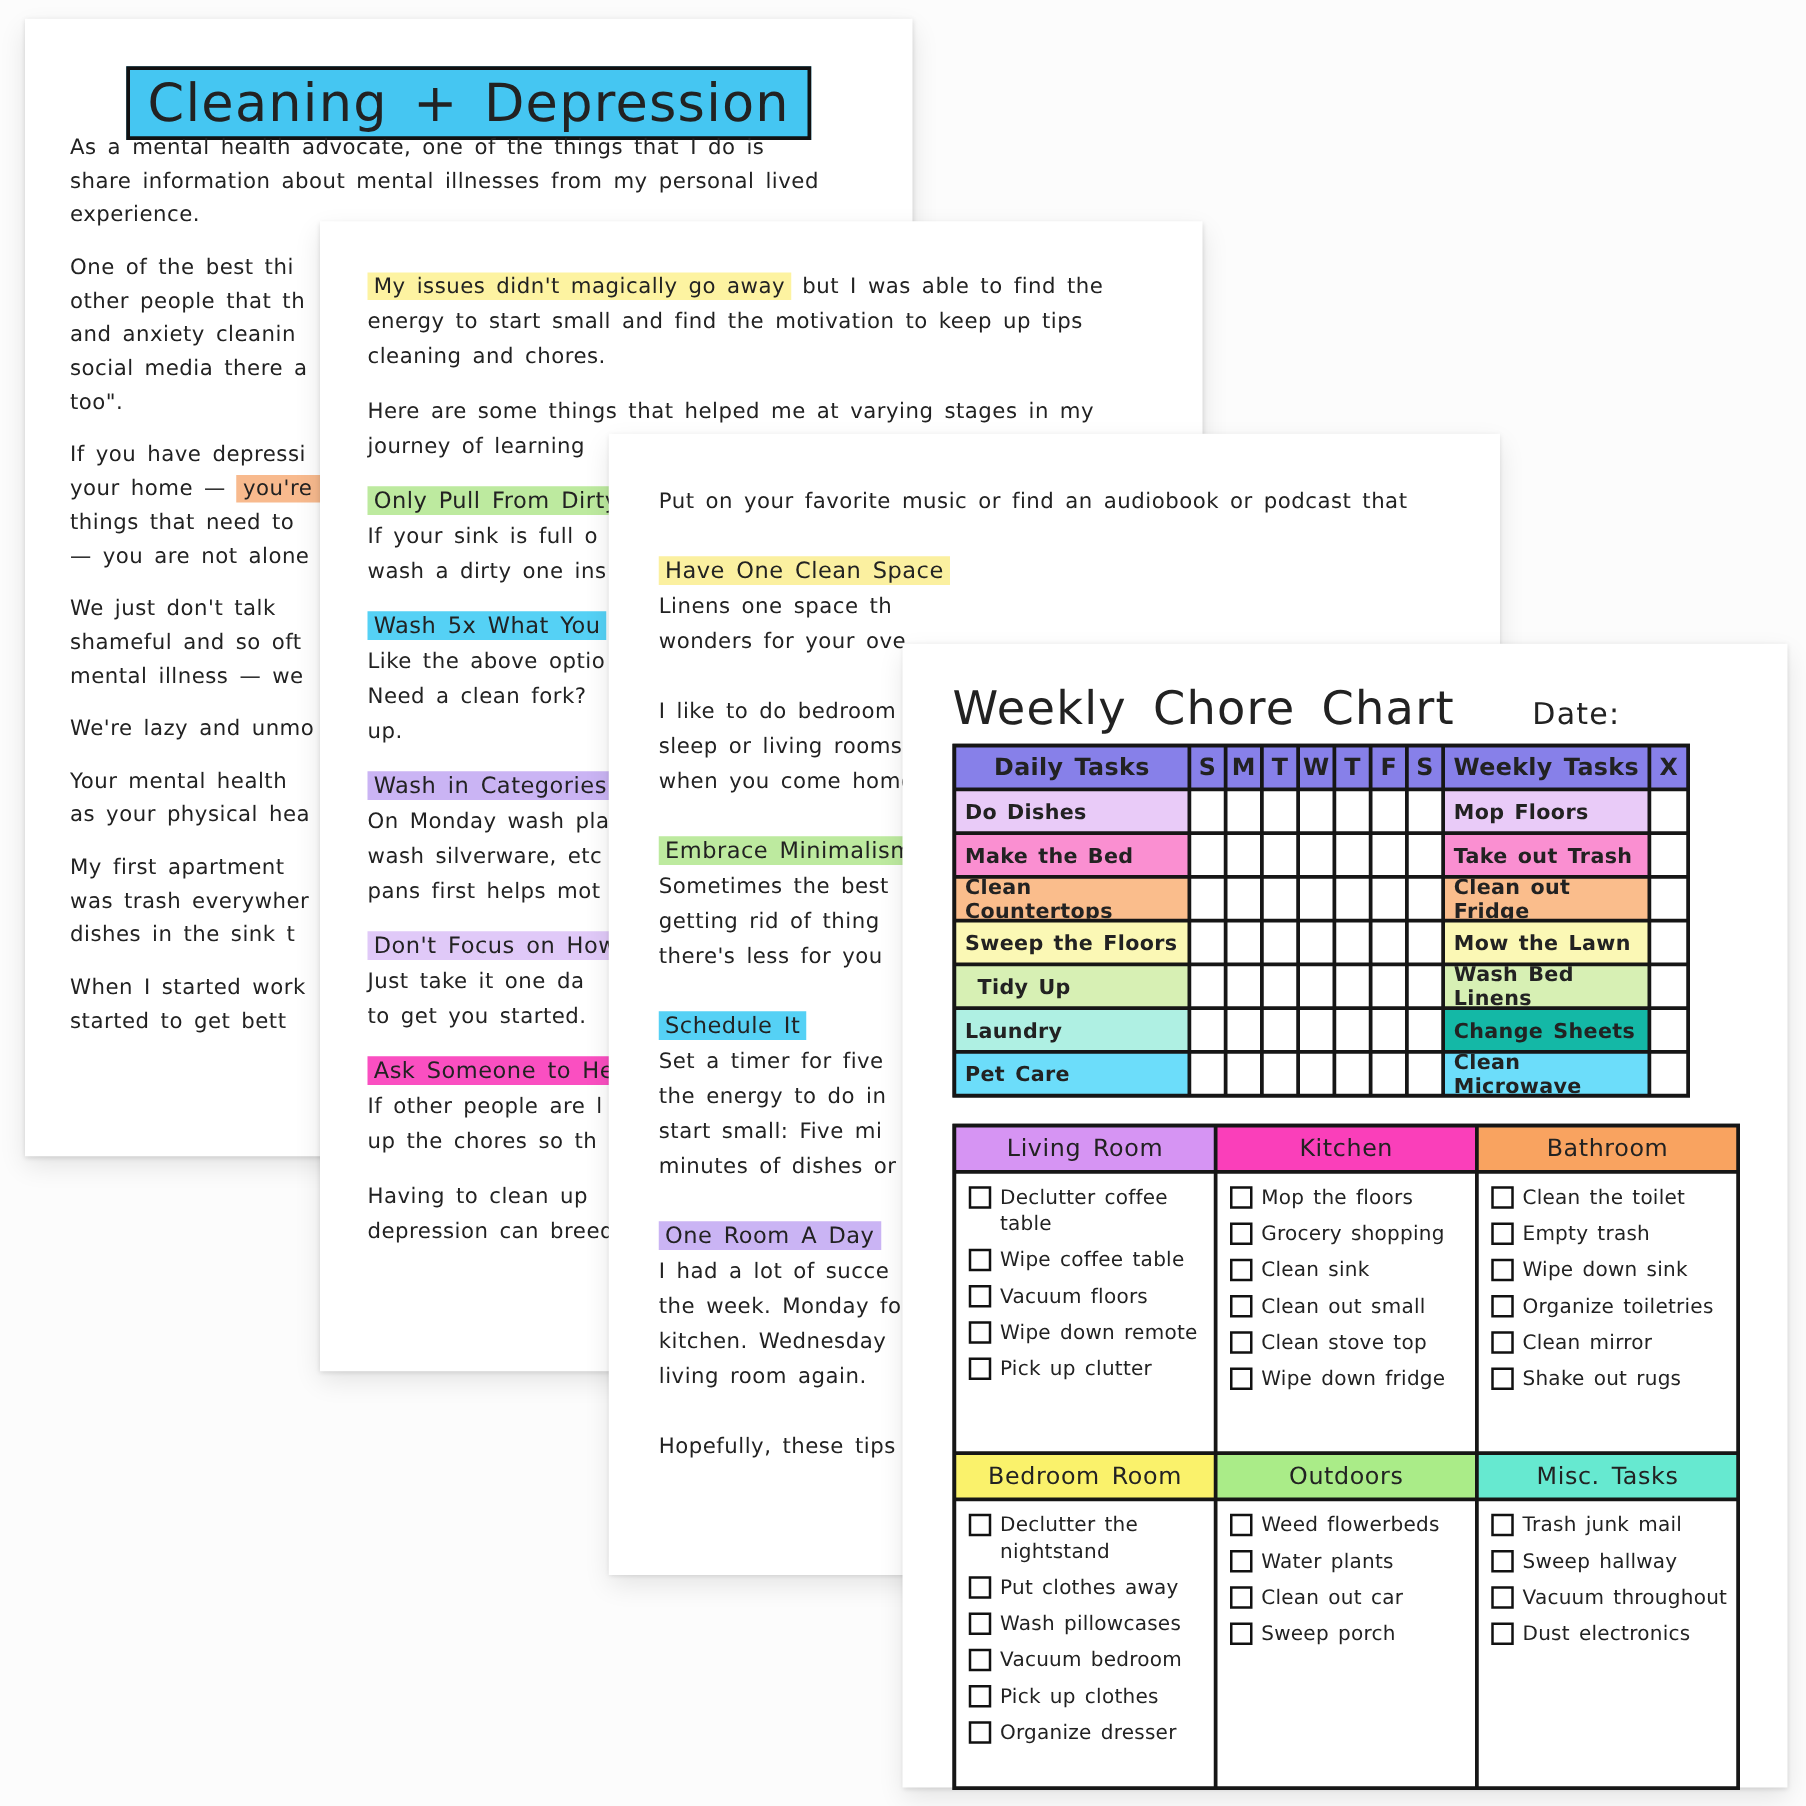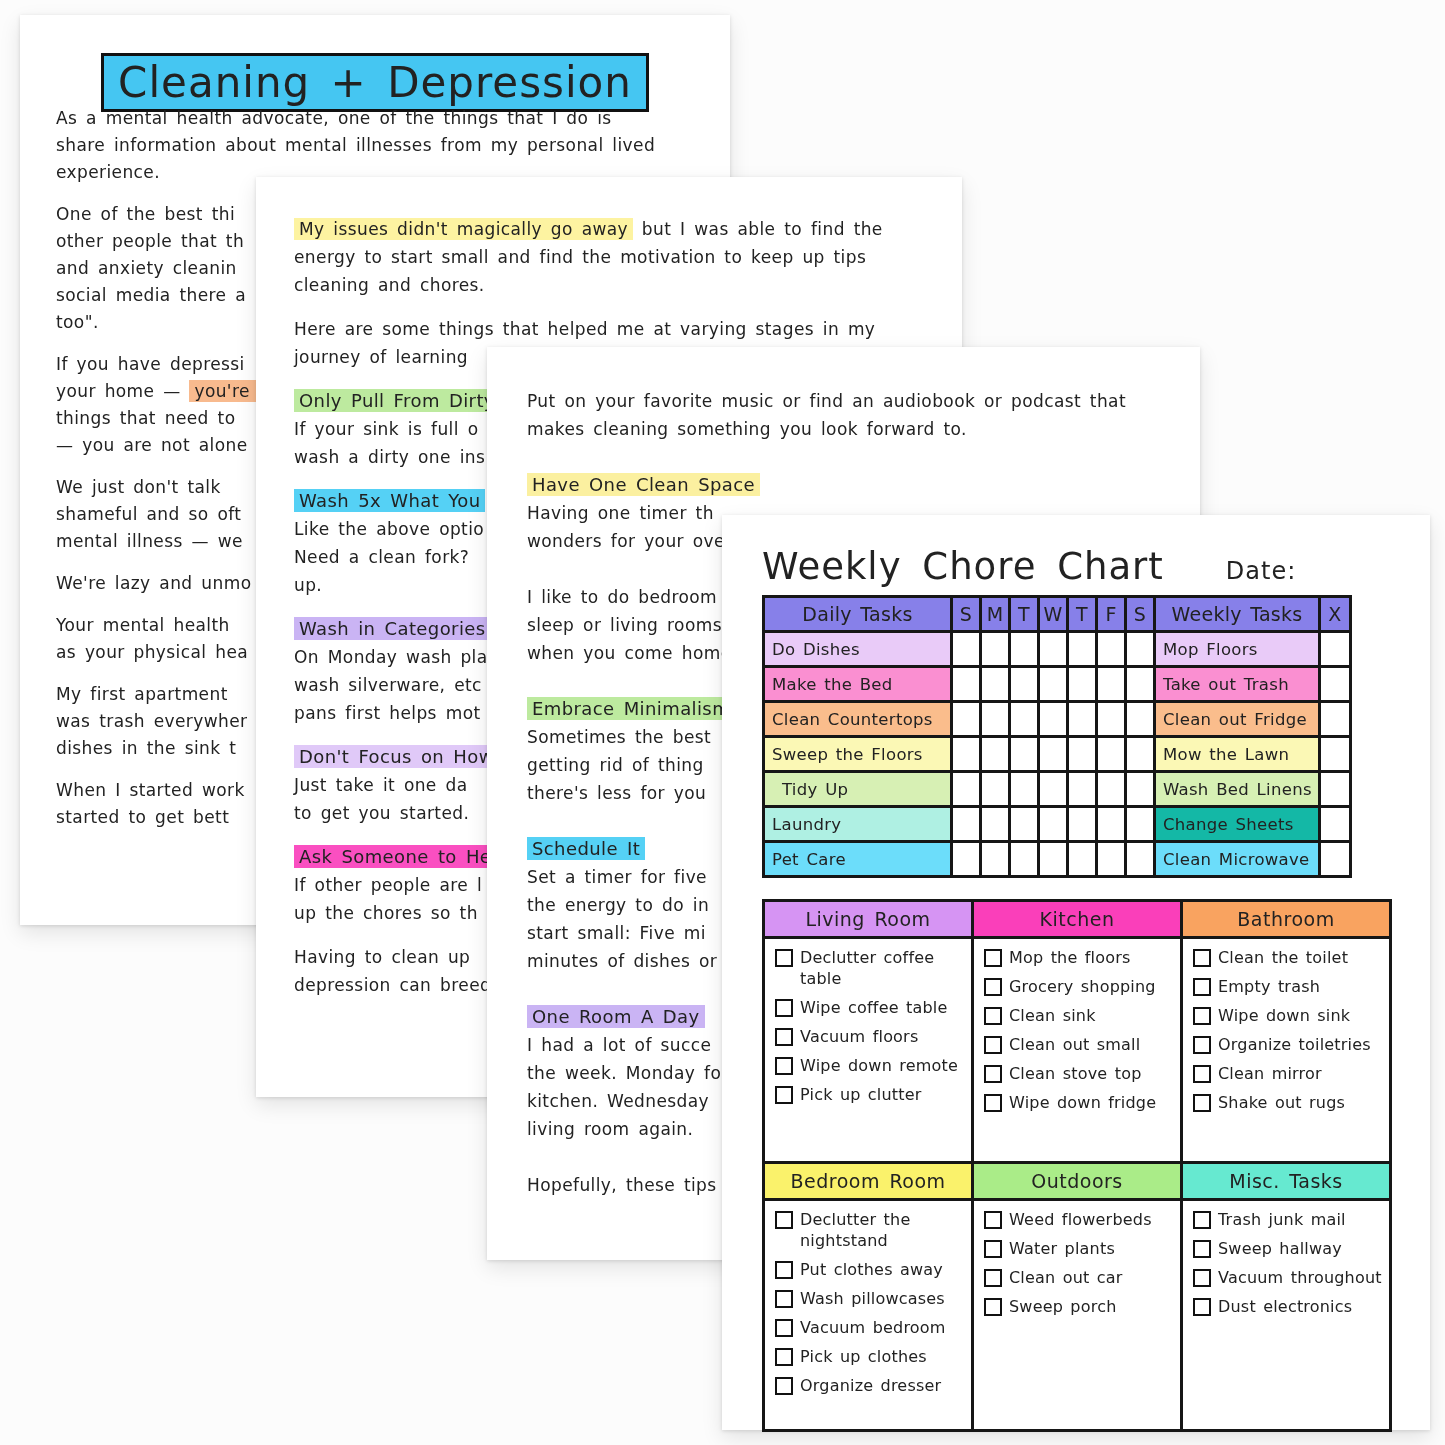--- a/index.html
+++ b/index.html
@@ -23,21 +23,21 @@
   .hdr{font-size:18px;}
   .title-wrap{text-align:center;margin-top:38px;}
   .doc-title{display:inline-block;font-size:42px;letter-spacing:1px;word-spacing:6px;
     border:3px solid #111;padding:2px 14px;font-weight:500;}
   
   .chart-head{position:absolute;left:40px;top:30px;right:20px;display:flex;align-items:baseline;}
   .chart-title{font-size:37px;letter-spacing:1px;word-spacing:8px;font-weight:500;}
   .date-label{font-size:24px;margin-left:62px;letter-spacing:1px;}
   .grid-table{position:absolute;left:40px;top:80px;width:590px;display:grid;
     grid-template-columns:185px repeat(7,26px) 1fr 28px;
-    grid-auto-rows:32px;gap:3px;background:#161616;border:3px solid #161616;box-sizing:border-box;}
+    grid-auto-rows:32px;gap:3px;background:#161616;border:3px solid #161616;box-sizing:border-box;font-weight:bold;}
   .grid-table .c{background:#fff;display:flex;align-items:center;font-size:16.5px;letter-spacing:.3px;word-spacing:2px;overflow:hidden;}
   .grid-table .c.left{padding-left:7px;}
   .grid-table .c.mid{justify-content:center;}
   .grid-table .th{font-size:19px;}
   .sections{position:absolute;left:40px;top:384px;width:630px;display:grid;
     grid-template-columns:repeat(3,1fr);grid-template-rows:34px 222px 34px 228px;
     gap:3px;background:#161616;border:3px solid #161616;box-sizing:border-box;}
   .sections .sc{background:#fff;overflow:hidden;}
   .sections .shead{display:flex;align-items:center;justify-content:center;font-size:19px;letter-spacing:.5px;word-spacing:3px;}
   .sections .sbody{padding:8px 6px 4px 8px;}
@@ -137,25 +137,24 @@
         <div class="line"><span>Having to clean up</span></div>
         <div class="line"><span>depression can breed</span></div>
       </div>
     </div>
 </div>
 
 <div class="page" id="page3">
   <div class="content">
       <div class="tblock">
         <div class="line"><span>Put on your favorite music or find an audiobook or podcast that</span></div>
-        <div class="line"><span>makes cleaning something you look forward to.</span></div>
       </div>
       <div class="tblock">
         <div class="line"><span class="hl hdr" style="background: rgb(251, 240, 160);">Have One Clean Space</span></div>
-        <div class="line"><span>Having one timer th</span></div>
+        <div class="line"><span>Linens one space th</span></div>
         <div class="line"><span>wonders for your ove</span></div>
       </div>
       <div class="tblock">
         <div class="line"><span>I like to do bedroom</span></div>
         <div class="line"><span>sleep or living rooms</span></div>
         <div class="line"><span>when you come home.</span></div>
       </div>
       <div class="tblock">
         <div class="line"><span class="hl hdr" style="background: rgb(189, 234, 159);">Embrace Minimalism</span></div>
         <div class="line"><span>Sometimes the best</span></div>

